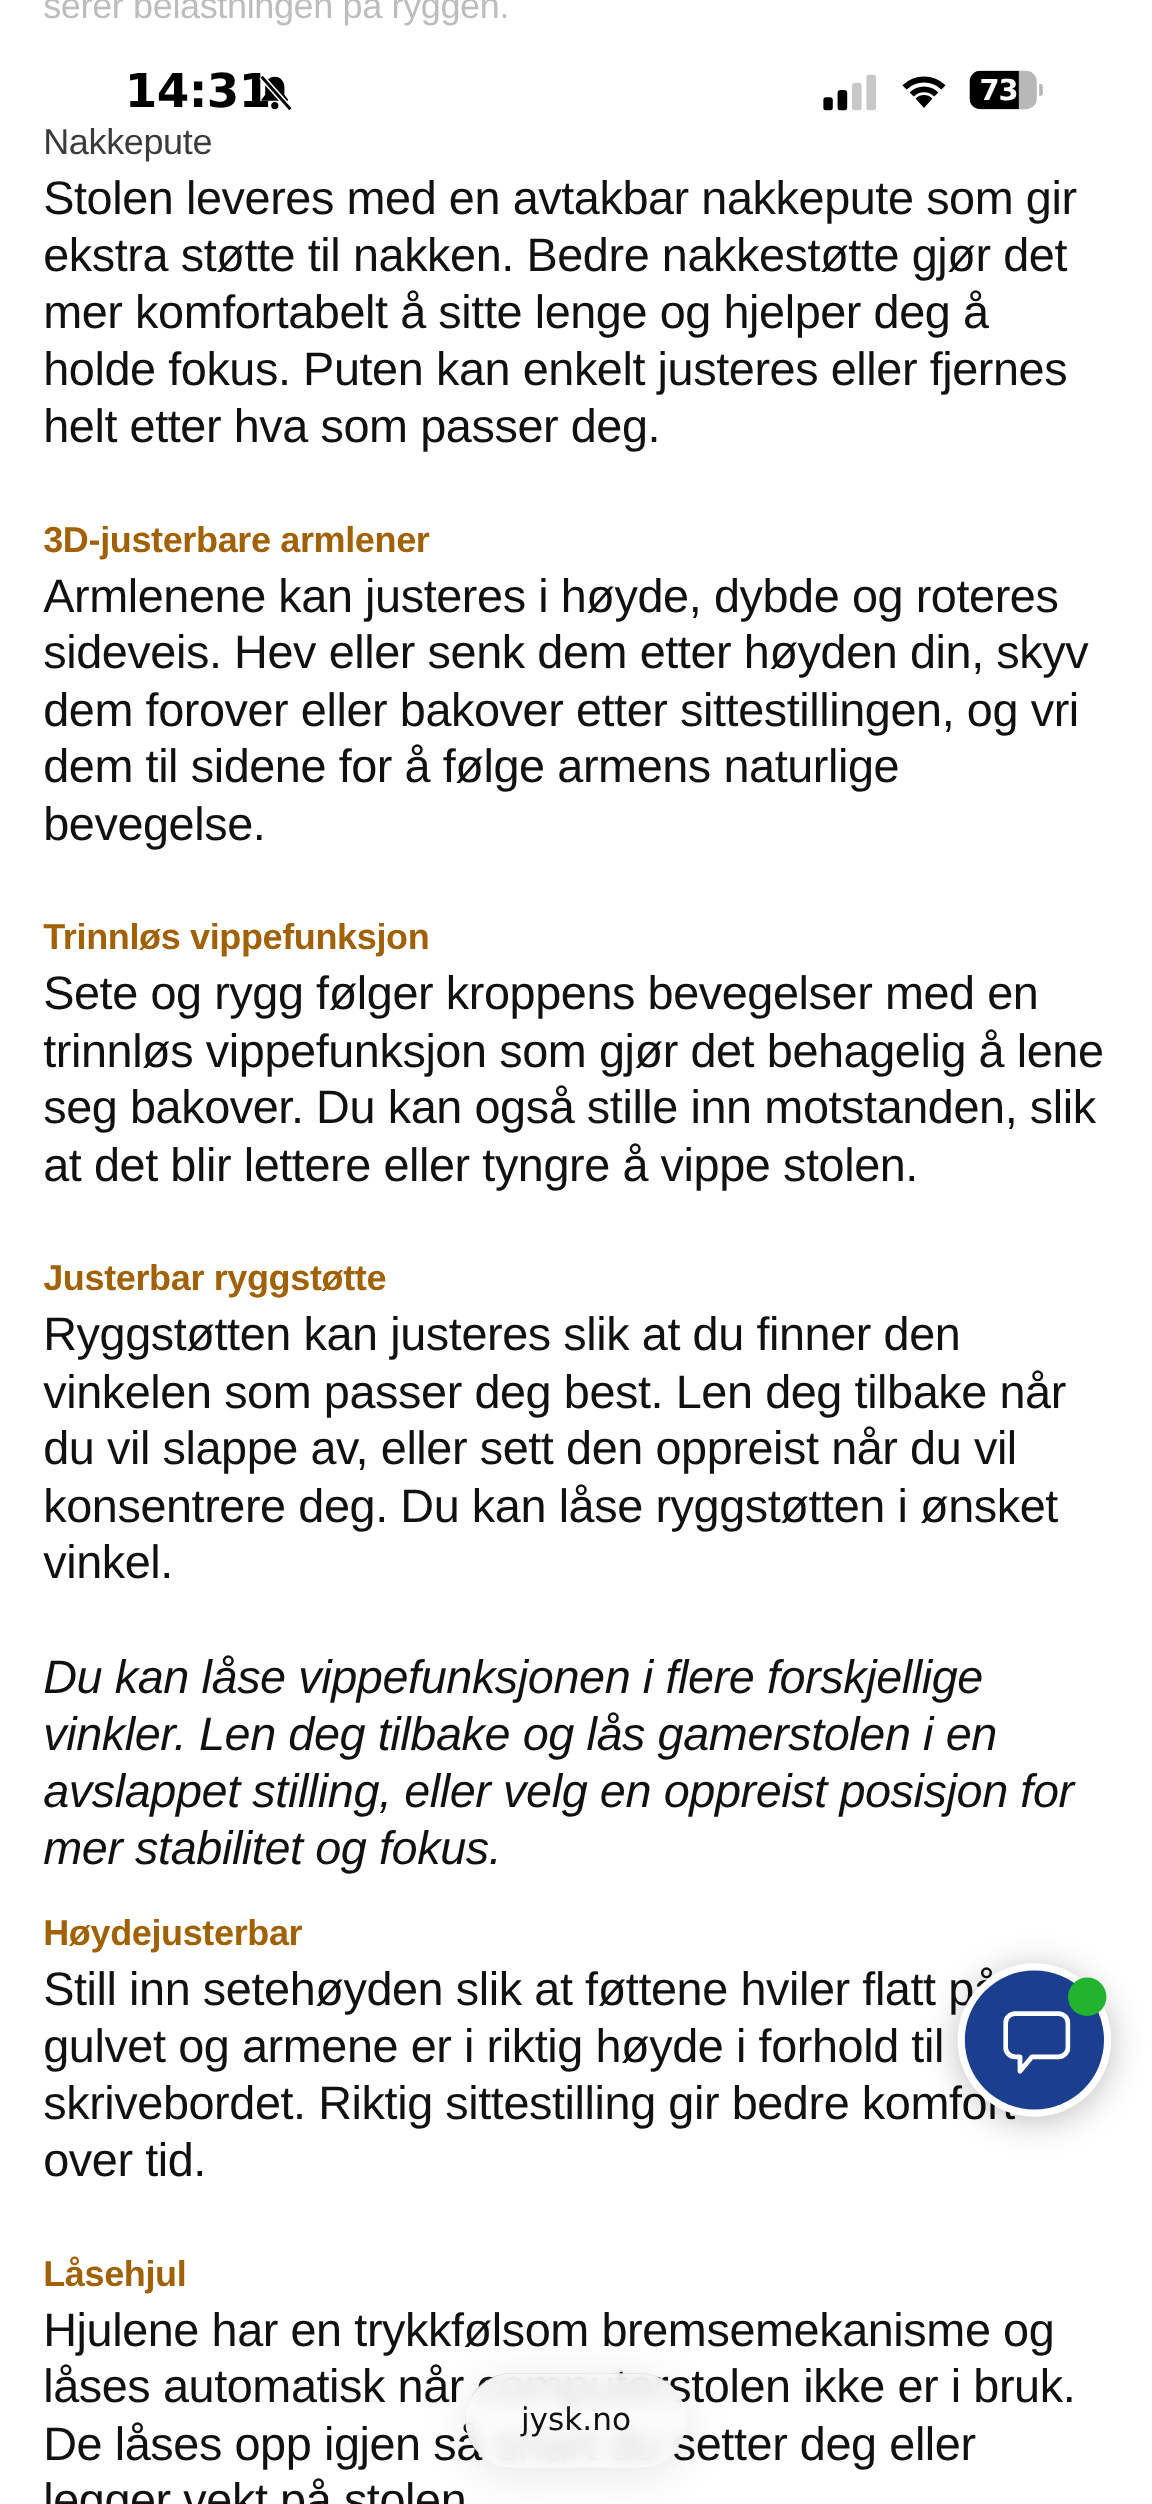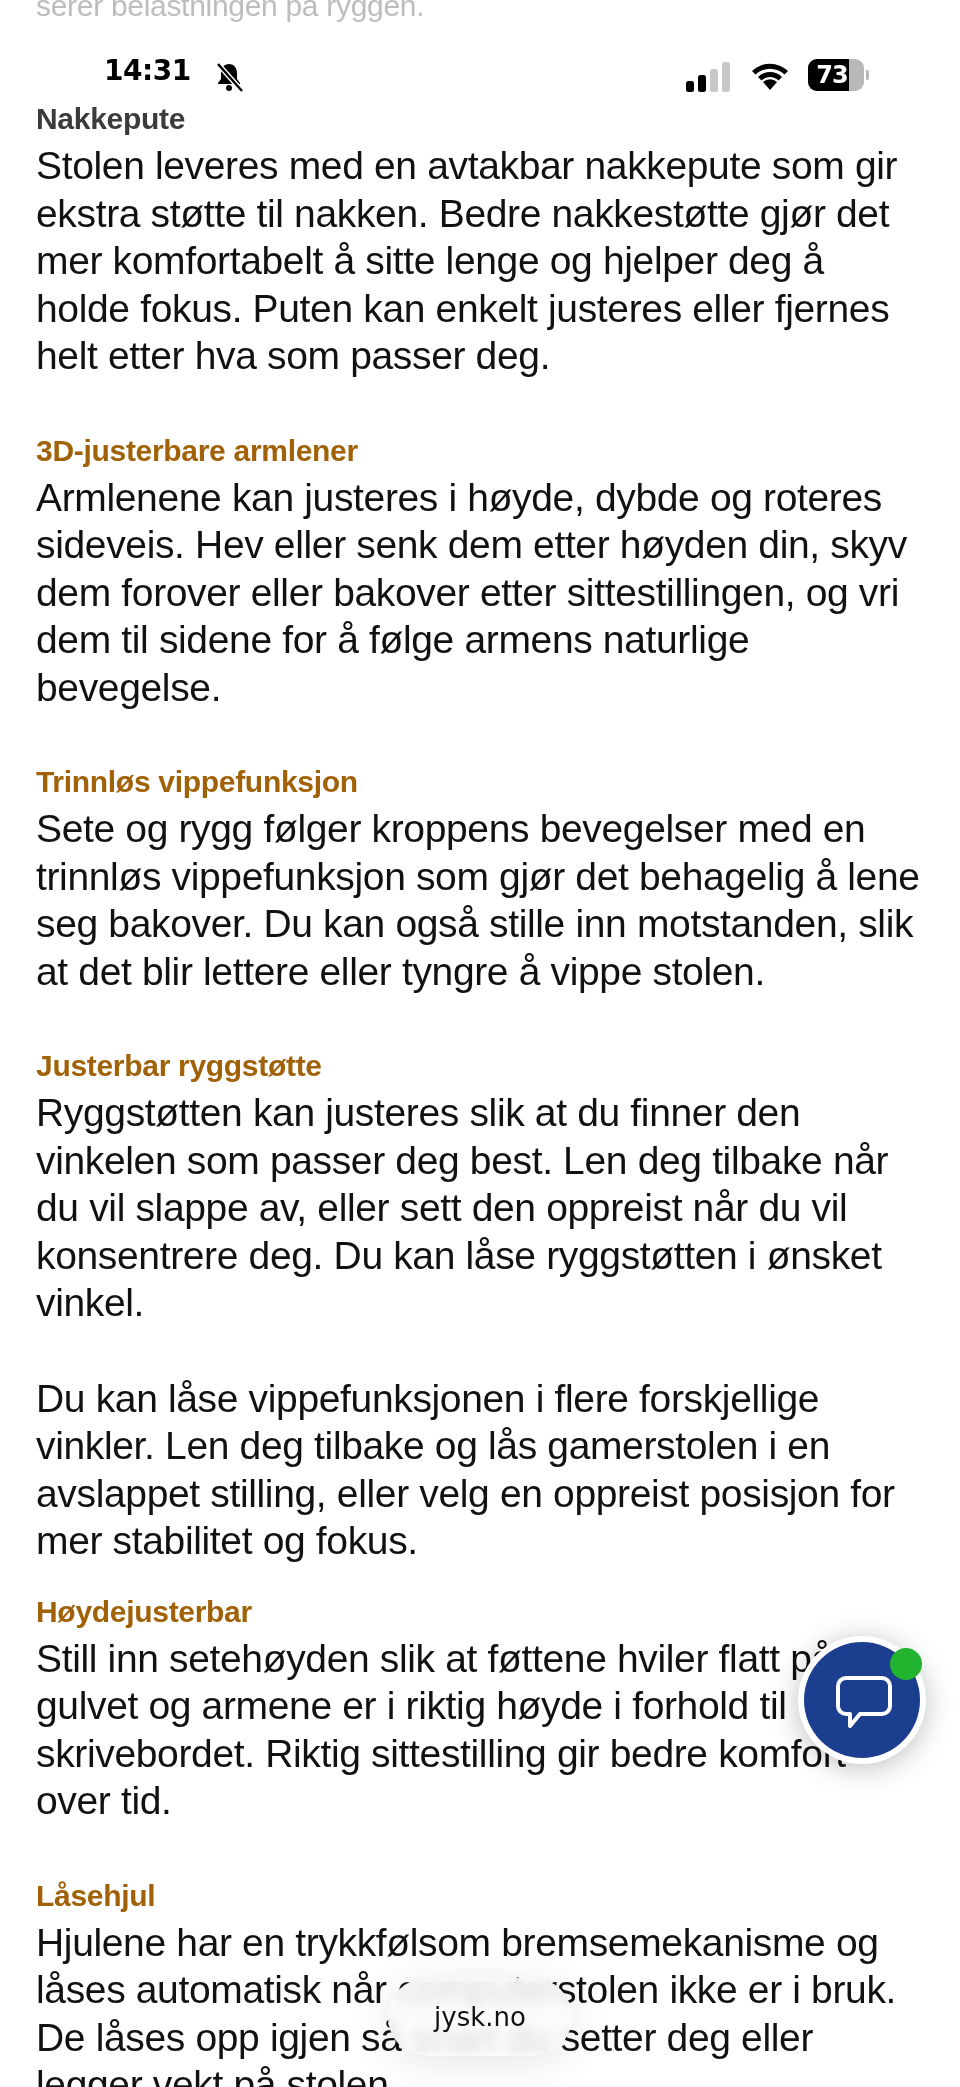--- a/index.html
+++ b/index.html
@@ -13,21 +13,21 @@
     position:absolute; left:36px; top:-18px;
     font-size:30px; line-height:48px; color:#bdbdbd; letter-spacing:-0.3px;
     white-space:nowrap;
   }
   .status-bar {
     position:absolute; left:0; top:46px; width:960px; height:60px;
     background:linear-gradient(to bottom, rgba(255,255,255,0.92), rgba(255,255,255,0.75));
   }
   .status-time {
     position:absolute; left:104px; top:8px;
-    font-size:28px; font-weight:700; color:#000; letter-spacing:-0.5px;
+    font-size:39px; font-weight:700; color:#000; letter-spacing:-0.5px;
     font-family:"DejaVu Sans", sans-serif;
   }
   .bell-icon { position:absolute; left:212px; top:14px; width:34px; height:34px; }
   .signal-icon { position:absolute; left:686px; top:16px; width:48px; height:30px; }
   .wifi-icon { position:absolute; left:750px; top:14px; width:40px; height:32px; }
   .battery {
     position:absolute; left:808px; top:13px; width:60px; height:34px;
   }
   .battery-body {
     position:absolute; left:0; top:0; width:56px; height:32px; border-radius:9px;
@@ -44,21 +44,21 @@
     background:#b8b8b8;
   }
   .content {
     position:absolute; left:36px; top:96px; width:890px;
   }
   .section { margin:0; }
   .section-heading {
     font-size:30px; line-height:46px; margin:0; color:#a16207; letter-spacing:-0.3px;
   }
   .section-heading.bold { font-weight:700; }
-  .section-heading.dim { color:#3b3b3b; font-weight:700; }
+  .section-heading.dim { color:#3b3b3b; font-weight:400; }
   .section-body {
     font-size:39px; line-height:47.5px; margin:0; color:#111; letter-spacing:-0.35px;
   }
   .chat-fab {
     position:absolute; left:798px; top:1636px; width:128px; height:128px; border-radius:50%;
     background:#fff; box-shadow:0 4px 28px rgba(0,0,0,0.25);
   }
   .chat-fab-inner {
     position:absolute; left:6px; top:6px; width:116px; height:116px; border-radius:50%;
     background:#1b3e8f;
@@ -96,21 +96,21 @@
   </div>
   <div class="section" style="margin-top:48px;">
     <h3 class="section-heading bold">Trinnløs vippefunksjon</h3>
     <p class="section-body" style="width:890px;">Sete og rygg følger kroppens bevegelser med en trinnløs vippefunksjon som gjør det behagelig å lene seg bakover. Du kan også stille inn motstanden, slik at det blir lettere eller tyngre å vippe stolen.</p>
   </div>
   <div class="section" style="margin-top:48px;">
     <h3 class="section-heading bold">Justerbar ryggstøtte</h3>
     <p class="section-body" style="width:890px;">Ryggstøtten kan justeres slik at du finner den vinkelen som passer deg best. Len deg tilbake når du vil slappe av, eller sett den oppreist når du vil konsentrere deg. Du kan låse ryggstøtten i ønsket vinkel.</p>
   </div>
   <div class="section" style="margin-top:48px;">
-    <p class="section-body" style="width:900px;">Du kan låse vippefunksjonen i flere forskjellige vinkler. Len deg tilbake og lås gamerstolen i en avslappet stilling, eller velg en oppreist posisjon for mer stabilitet og fokus.</p>
+    <p class="section-body" style="width:900px;font-style:italic;">Du kan låse vippefunksjonen i flere forskjellige vinkler. Len deg tilbake og lås gamerstolen i en avslappet stilling, eller velg en oppreist posisjon for mer stabilitet og fokus.</p>
   </div>
   <div class="section" style="margin-top:24px;">
     <h3 class="section-heading bold">Høydejusterbar</h3>
     <p class="section-body" style="width:890px;">Still inn setehøyden slik at føttene hviler flatt på gulvet og armene er i riktig høyde i forhold til skrivebordet. Riktig sittestilling gir bedre komfort over tid.</p>
   </div>
   <div class="section" style="margin-top:48px;">
     <h3 class="section-heading bold">Låsehjul</h3>
     <p class="section-body" style="width:880px;">Hjulene har en trykkfølsom bremsemekanisme og låses automatisk når computerstolen ikke er i bruk. De låses opp igjen så snart du setter deg eller legger vekt på stolen.</p>
   </div>
 </div>

